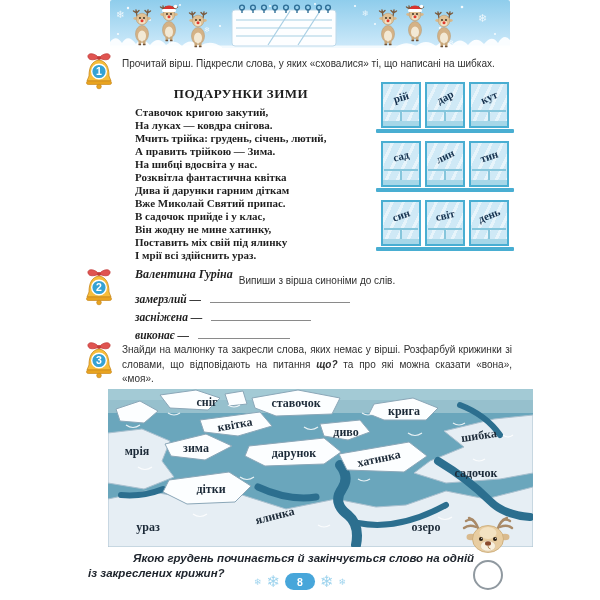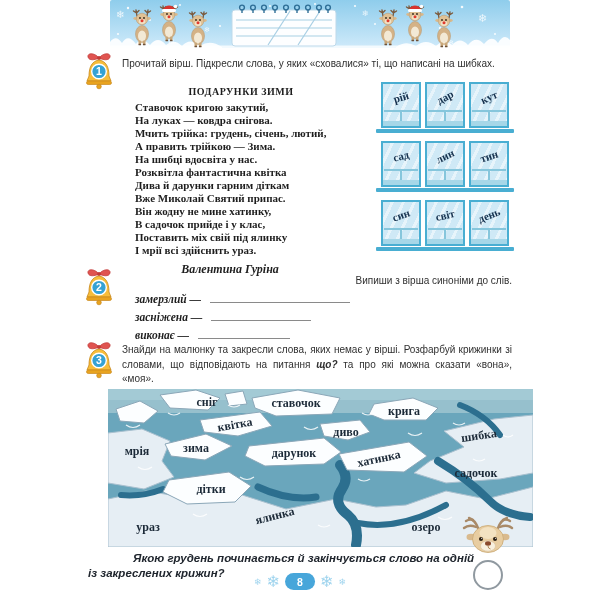--- a/index.html
+++ b/index.html
@@ -8,29 +8,29 @@
   
   .banner{position:absolute;left:110px;top:0;width:400px;height:48px;}
   
   .bell{position:absolute;width:30px;height:38px;}
   .bell.b1{left:84px;top:52px;}
   .bell.b2{left:84px;top:268px;}
   .bell.b3{left:84px;top:341px;}
   .task-text{position:absolute;left:122px;width:390px;font-size:10px;line-height:15px;
              text-align:justify;color:#303030;}
   .task-text.t1{top:56px;}
-  .task-text.t2{top:273px;text-align:right;}
+  .task-text.t2{top:273px;text-align:center;}
   .task-text.t3{top:343px;line-height:14.5px;}
   .hl{font-style:italic;font-weight:700;}
   
   .poem{position:absolute;left:135px;top:86px;width:212px;
         font-family:"Liberation Serif",serif;color:#1e1e1e;}
-  .poem-title{font-weight:700;font-size:10px;text-align:center;letter-spacing:.5px;margin-bottom:4px;}
+  .poem-title{font-weight:700;font-size:13px;text-align:center;letter-spacing:.5px;margin-bottom:4px;}
   .poem-line{font-weight:600;font-size:11px;line-height:13px;white-space:nowrap;}
-  .poem-author{font-style:italic;font-weight:700;font-size:12px;text-align:center;
+  .poem-author{font-style:italic;font-weight:700;font-size:12px;text-align:left;
                padding-right:22px;margin-top:5px;}
   
   .win-grid{position:absolute;left:381px;top:82px;width:132px;display:grid;
             grid-template-columns:repeat(3,40px);grid-column-gap:4px;grid-row-gap:13px;}
   .window{position:relative;box-sizing:border-box;width:40px;height:46px;
           border:2.5px solid #49aed2;background:#cfe9f6;
           background-image:repeating-linear-gradient(115deg,rgba(255,255,255,0) 0 7px,rgba(255,255,255,.5) 7px 10px);}
   .window::after{content:"";position:absolute;left:-7px;right:-7px;bottom:-7px;height:4px;
                  background:#49aed2;border-radius:1px;}
   .window .lower{position:absolute;left:1px;right:1px;bottom:5px;height:9px;
@@ -216,22 +216,22 @@
   <div class="poem">
     <div class="poem-title">ПОДАРУНКИ ЗИМИ</div>
     <div class="poem-line">Ставочок кригою закутий,</div>
     <div class="poem-line">На луках — ковдра снігова.</div>
     <div class="poem-line">Мчить трійка: грудень, січень, лютий,</div>
     <div class="poem-line">А править трійкою — Зима.</div>
     <div class="poem-line">На шибці вдосвіта у нас.</div>
     <div class="poem-line">Розквітла фантастична квітка</div>
     <div class="poem-line">Дива й дарунки гарним діткам</div>
     <div class="poem-line">Вже Миколай Святий припас.</div>
+    <div class="poem-line">В садочок прийде і у клас,</div>
     <div class="poem-line">Він жодну не мине хатинку,</div>
-    <div class="poem-line">В садочок прийде і у клас,</div>
     <div class="poem-line">Поставить міх свій під ялинку</div>
     <div class="poem-line">І мрії всі здійснить ураз.</div>
     <div class="poem-author">Валентина Гуріна</div>
   </div>
 
   <div class="win-grid">
     <div class="window r0">
         <span class="wword">рій</span>
         <div class="lower"></div>
         <div class="sill"></div>

